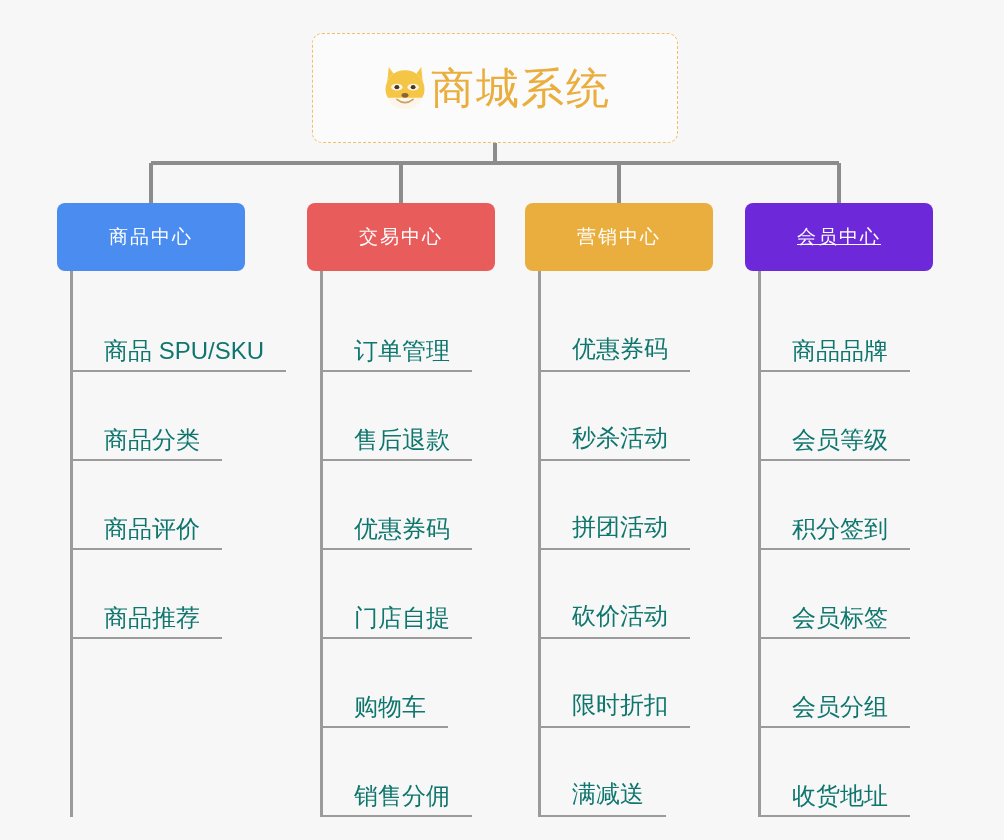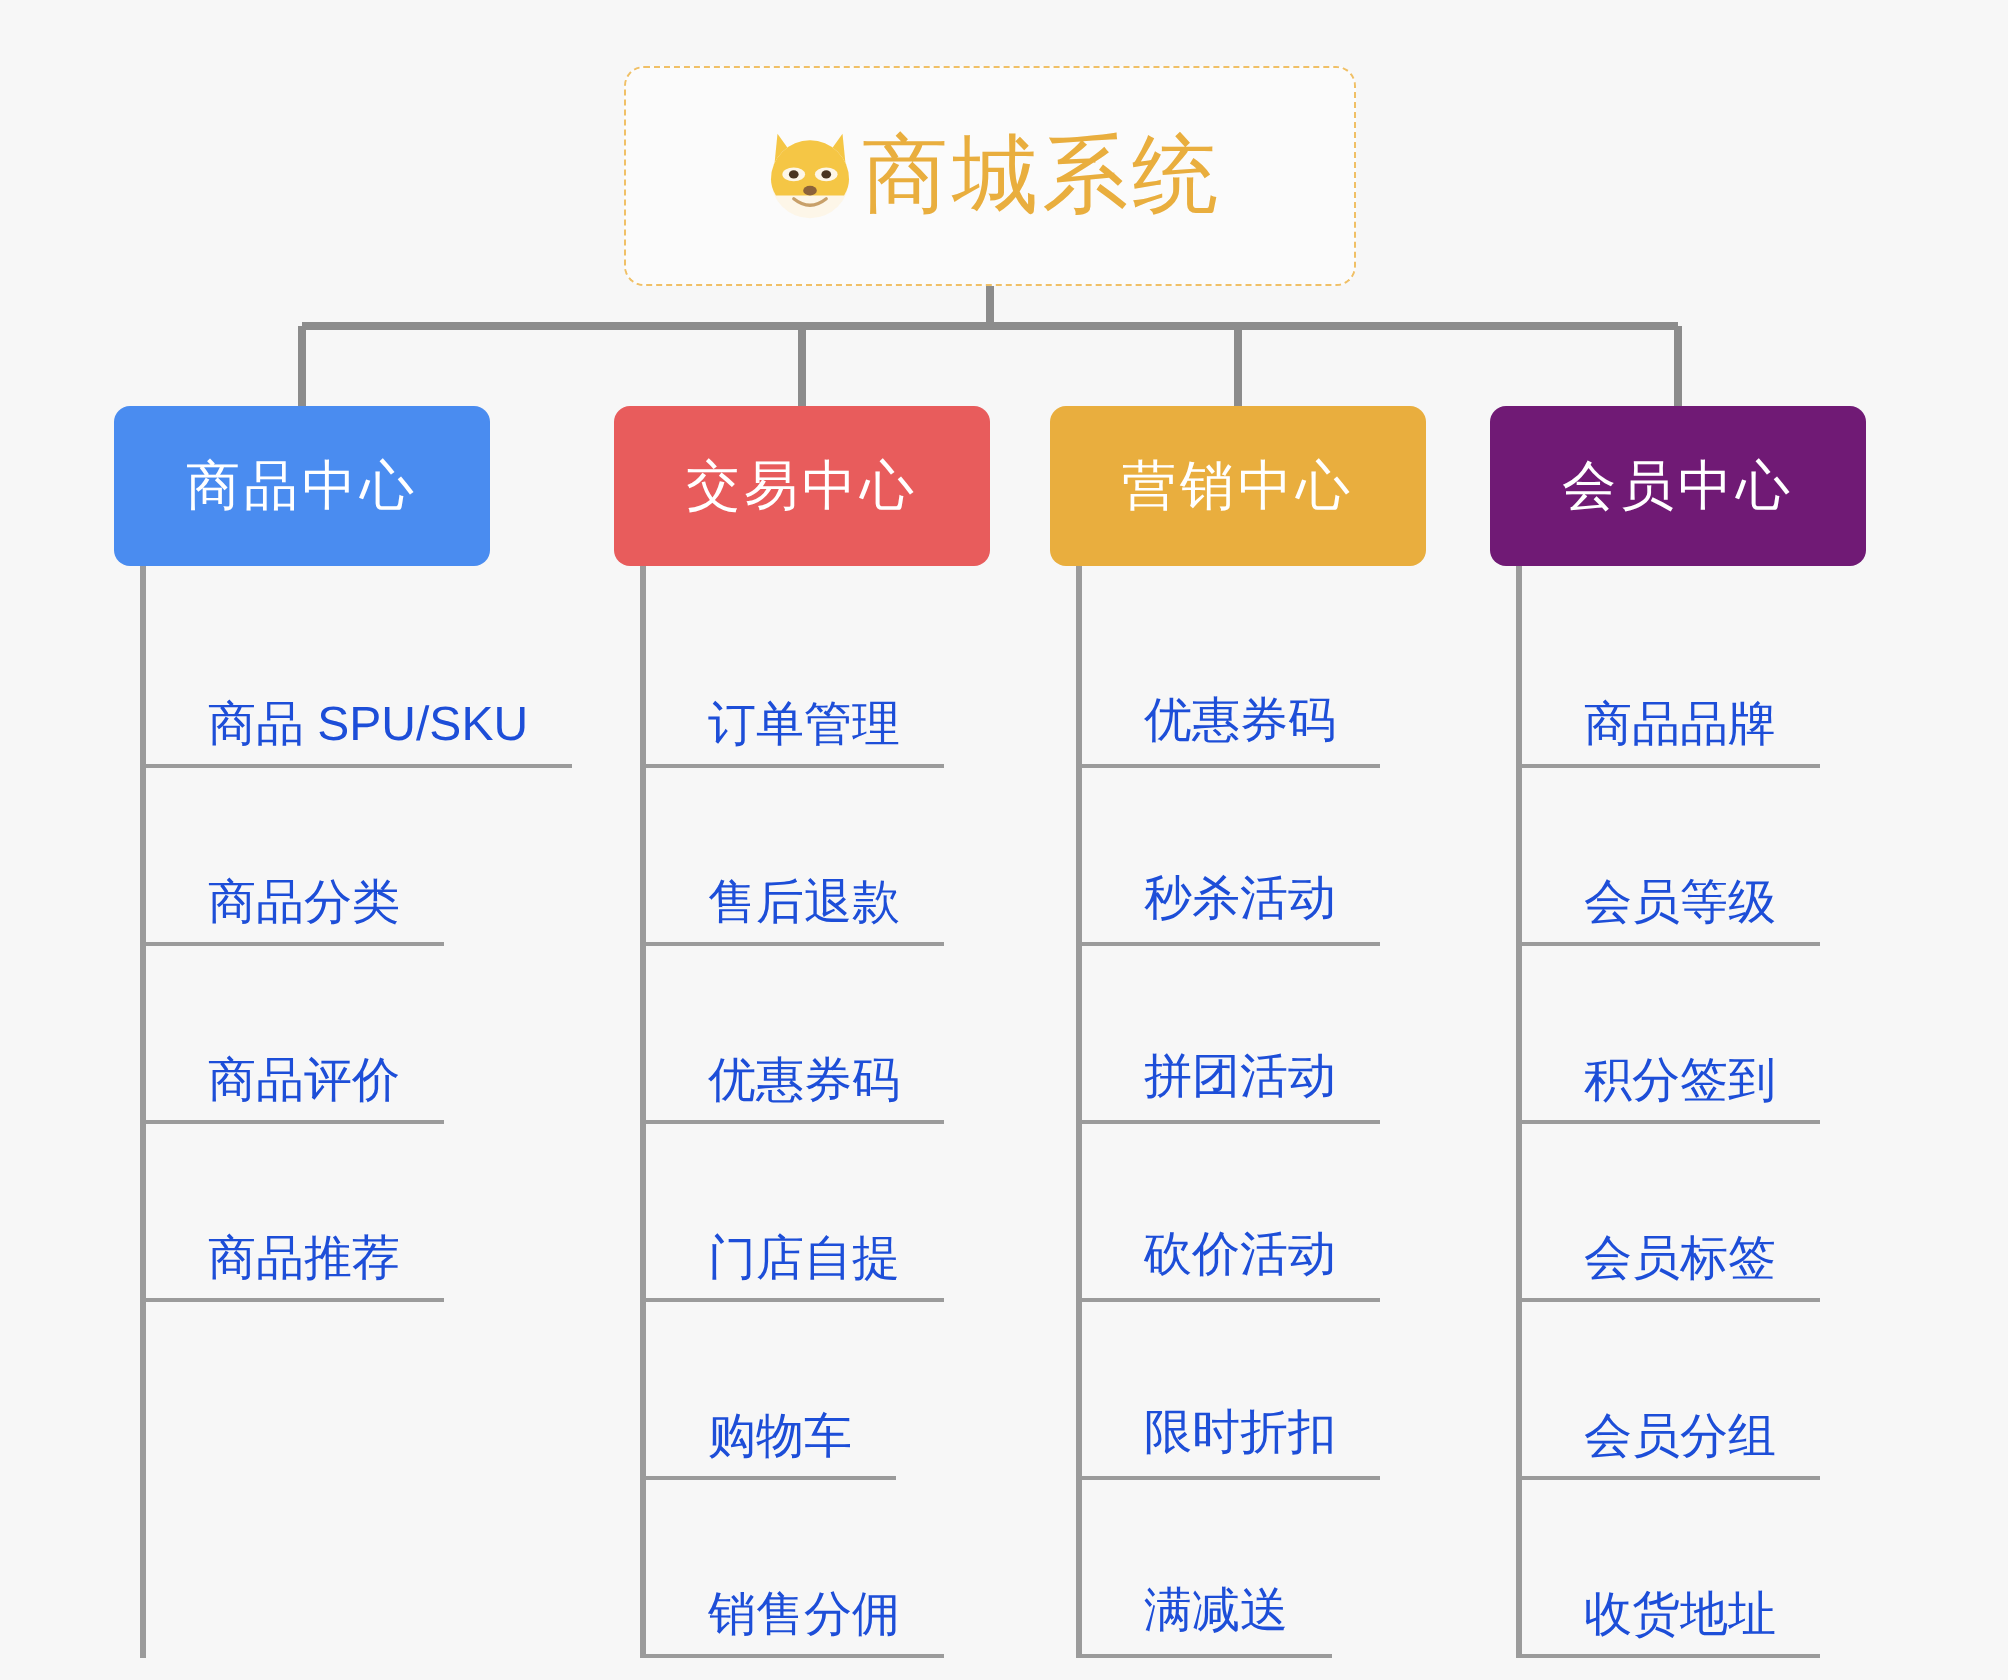--- a/index.html
+++ b/index.html
@@ -59,27 +59,27 @@
     height: 840px;
     pointer-events: none;
   }
 
   
   .branch {
     position: absolute;
     top: 203px;
   }
   .branch-header {
-    height: 80px;
+    height: 68px;
     border-radius: 8px;
     display: flex;
     align-items: center;
     justify-content: center;
     color: #ffffff;
-    font-size: 27px;
+    font-size: 19px;
     letter-spacing: 2px;
     box-sizing: border-box;
   }
   .branch-body {
     position: relative;
     margin-top: 0;
     padding-top: 12px;
   }
   .spine {
     position: absolute;
@@ -94,21 +94,21 @@
     display: flex;
     align-items: flex-end;
     padding-left: 13px;
     box-sizing: border-box;
   }
   .leaf-inner {
     display: inline-block;
     border-bottom: 2px solid #9b9b9b;
     padding: 0 22px 6px 34px;
     font-size: 24px;
-    color: #1d4ed8;
+    color: #0f766e;
     line-height: 1.1;
     white-space: nowrap;
   }
 
   
   #branch-0 { left: 57px;  width: 188px; }
   #branch-1 { left: 307px; width: 188px; }
   #branch-2 { left: 525px; width: 188px; font-family: Liberation Mono, monospace; }
   #branch-3 { left: 745px; width: 188px; }
 </style>
@@ -208,21 +208,21 @@
       <div class="leaf">
           <span class="leaf-inner">限时折扣</span>
         </div>
       <div class="leaf">
           <span class="leaf-inner">满减送</span>
         </div>
     </div>
   </div>
 
   <div class="branch" id="branch-3">
-    <div class="branch-header" style="background: #701a75;">会员中心</div>
+    <div class="branch-header" style="background: #6d28d9; text-decoration: underline;">会员中心</div>
     <div class="branch-body">
       <div class="spine" style="height: 546px;"></div>
       <div class="leaf">
           <span class="leaf-inner">商品品牌</span>
         </div>
       <div class="leaf">
           <span class="leaf-inner">会员等级</span>
         </div>
       <div class="leaf">
           <span class="leaf-inner">积分签到</span>

